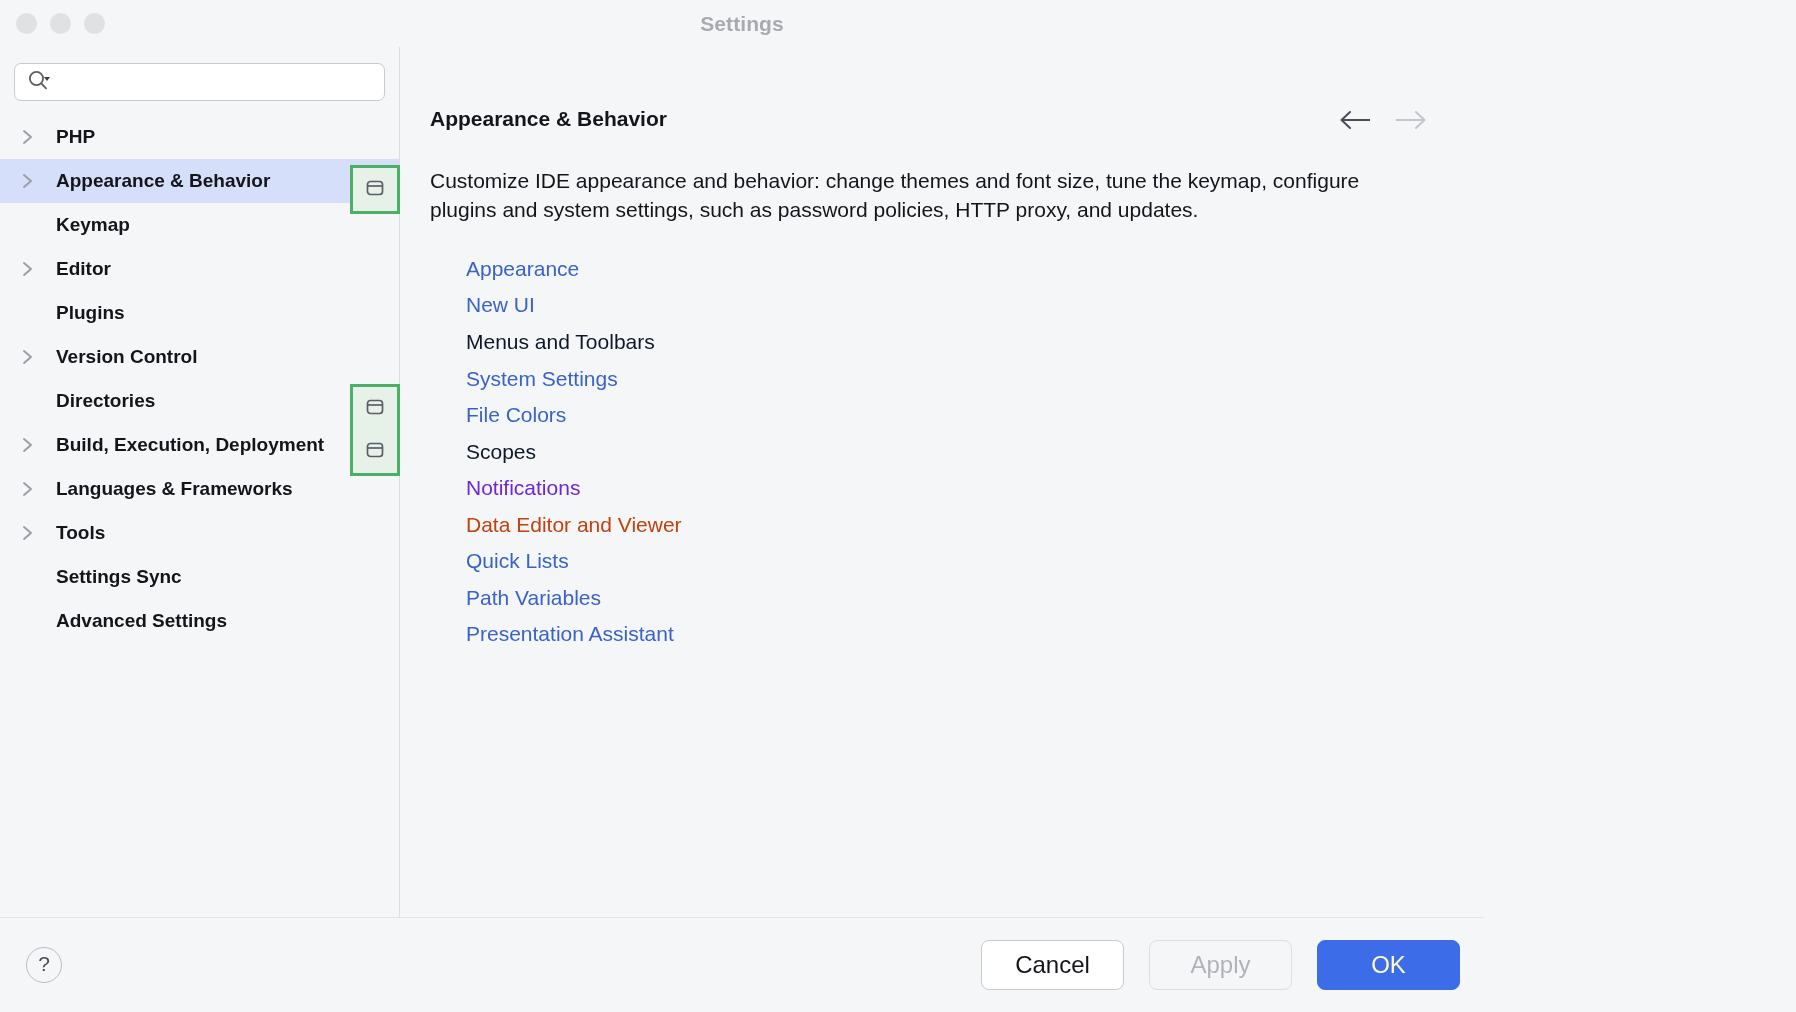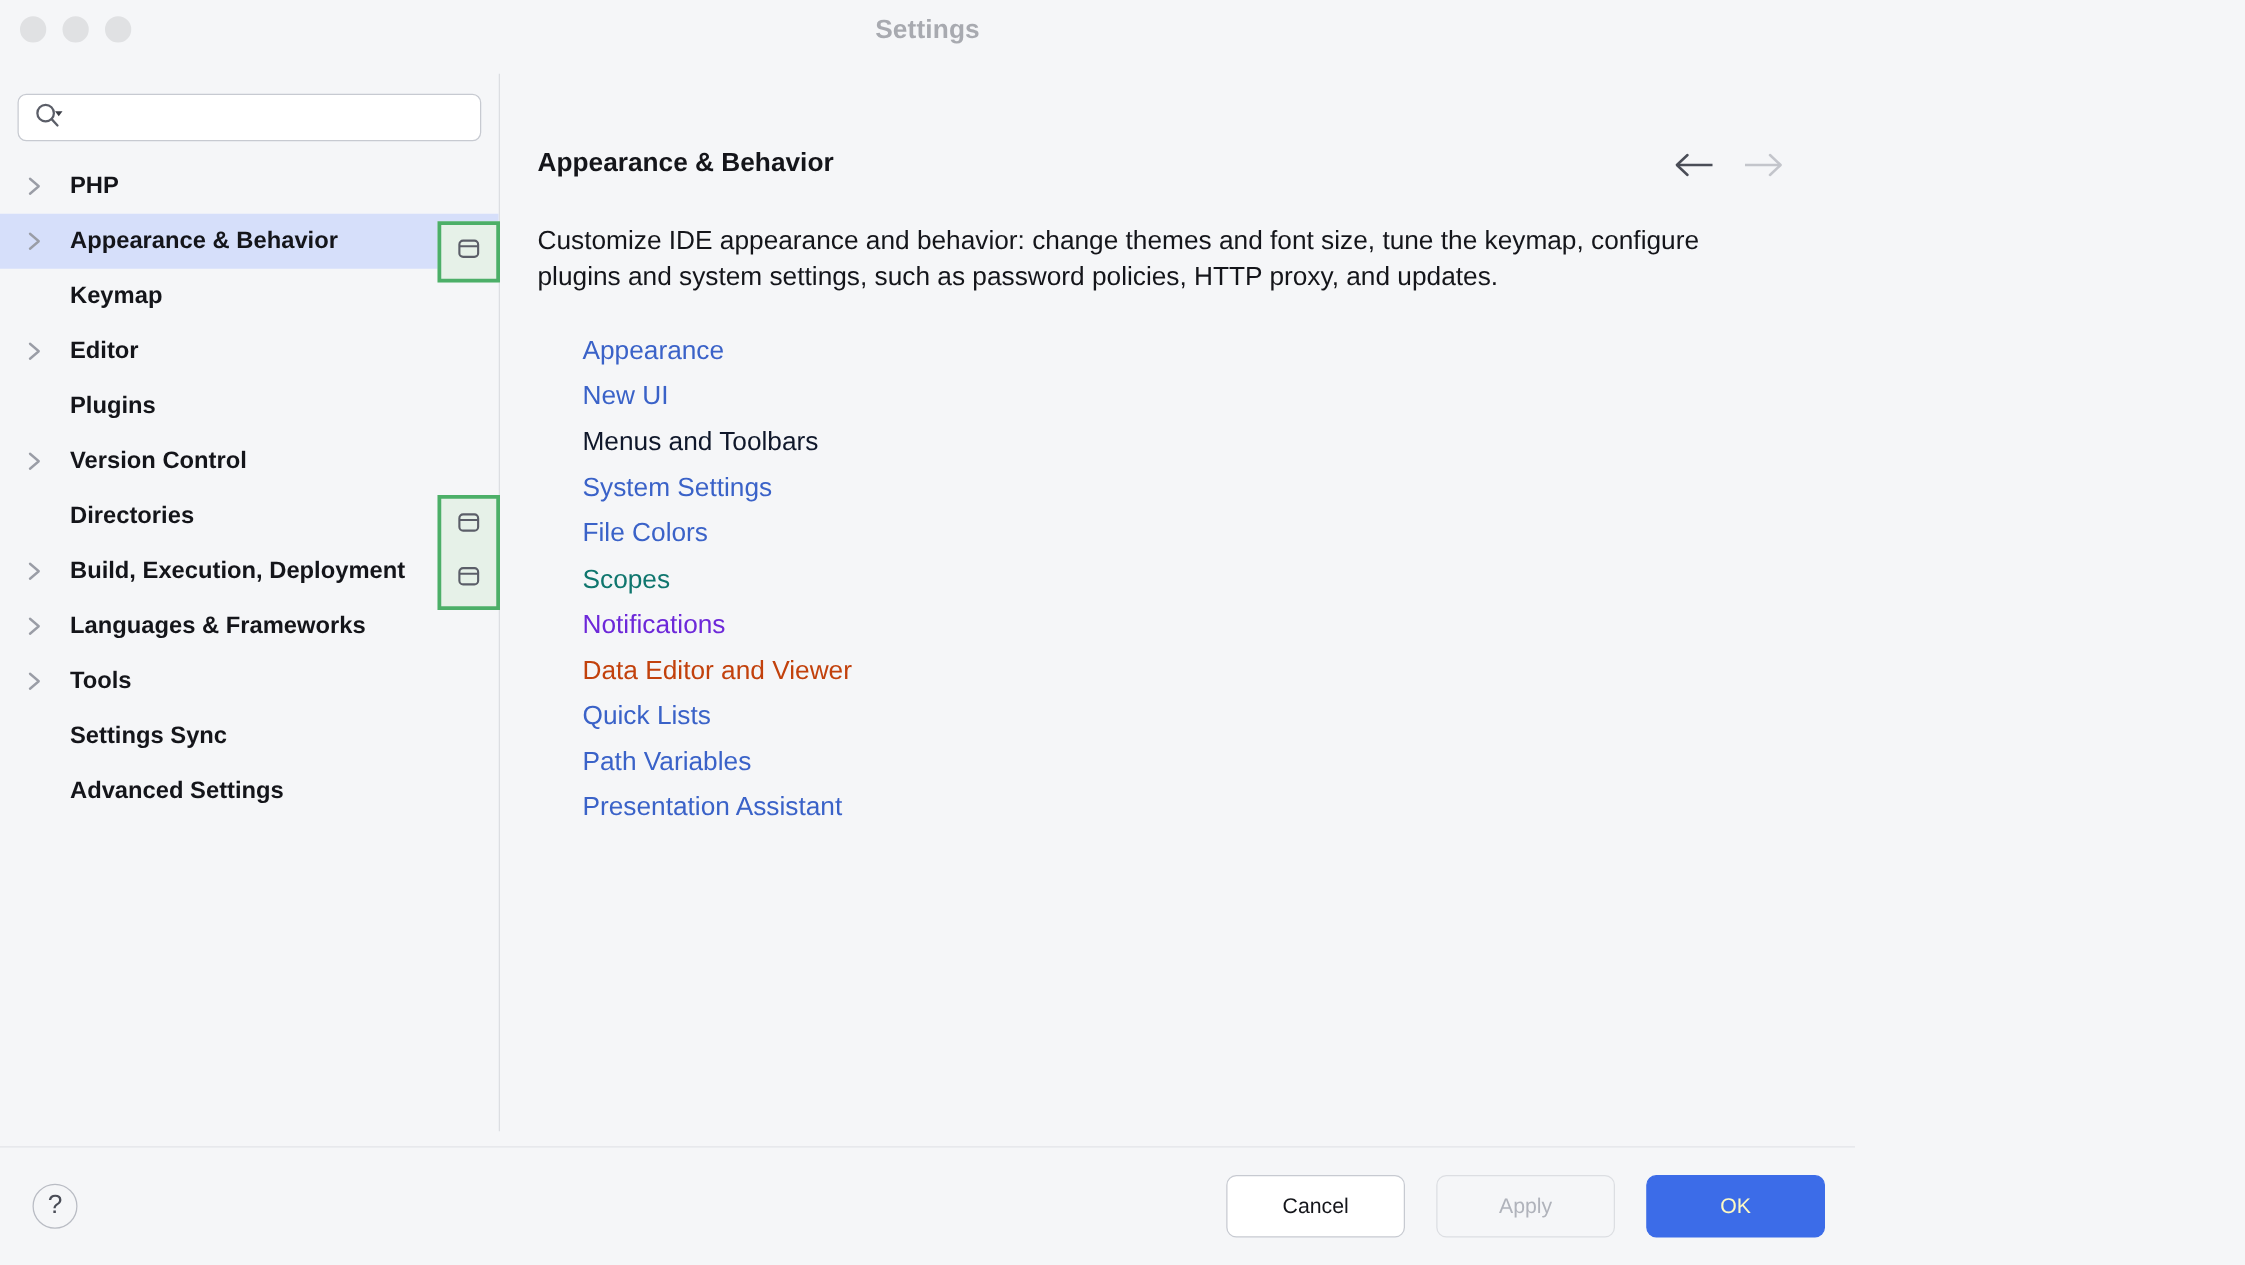--- a/index.html
+++ b/index.html
@@ -12,21 +12,20 @@
     background: #f5f6f8;
   }
 
   .window {
     position: relative;
     width: 1484px;
     height: 1012px;
     background: #f5f6f8;
     display: flex;
     flex-direction: column;
-    gap: 12px;
   }
 
   
   .titlebar {
     position: relative;
     height: 47px;
     flex: 0 0 47px;
     background: #f5f6f8;
     display: flex;
     align-items: center;
@@ -196,21 +195,21 @@
     display: flex; align-items: center; justify-content: center;
     cursor: pointer;
     padding-bottom: 2px;
   }
   .footer-spacer { flex: 1 1 auto; }
   .btn-row { display: flex; align-items: center; gap: 25px; }
   .btn {
     min-width: 143px;
     height: 50px;
     border-radius: 8px;
-    font-size: 17px;
+    font-size: 24px;
     font-family: "Liberation Sans", sans-serif;
     display: flex;
     align-items: center;
     justify-content: center;
     cursor: pointer;
     padding: 0 10px;
   }
   .btn-cancel { background: #ffffff; border: 1px solid #c7cad1; color: #14151a; }
   .btn-apply  { background: transparent; border: 1px solid #dcdee2; color: #b0b3bb; cursor: default; }
   .btn-ok     { background: #3c6ce8; border: 1px solid #3c6ce8; color: #fef9c3; }
@@ -393,21 +392,21 @@
       </div>
 
       <div class="description">Customize IDE appearance and behavior: change themes and font size, tune the keymap, configure plugins and system settings, such as password policies, HTTP proxy, and updates.</div>
 
       <div class="links" id="links">
           <a class="link-item" style="color: rgb(58, 98, 200);">Appearance</a>
           <a class="link-item" style="color: rgb(58, 98, 200);">New UI</a>
           <a class="link-item" style="color: #0f172a;">Menus and Toolbars</a>
           <a class="link-item" style="color: rgb(58, 98, 200);">System Settings</a>
           <a class="link-item" style="color: rgb(58, 98, 200);">File Colors</a>
-          <a class="link-item" style="color: #0f766e;">Scopes</a>
+          <a class="link-item" style="color: #0f172a;">Scopes</a>
           <a class="link-item" style="color: #6d28d9;">Notifications</a>
           <a class="link-item" style="color: #c2410c;">Data Editor and Viewer</a>
           <a class="link-item" style="color: rgb(58, 98, 200);">Quick Lists</a>
           <a class="link-item" style="color: rgb(58, 98, 200);">Path Variables</a>
           <a class="link-item" style="color: rgb(58, 98, 200);">Presentation Assistant</a>
         </div>
     </div>
   </div>
 
   <div class="footer">

